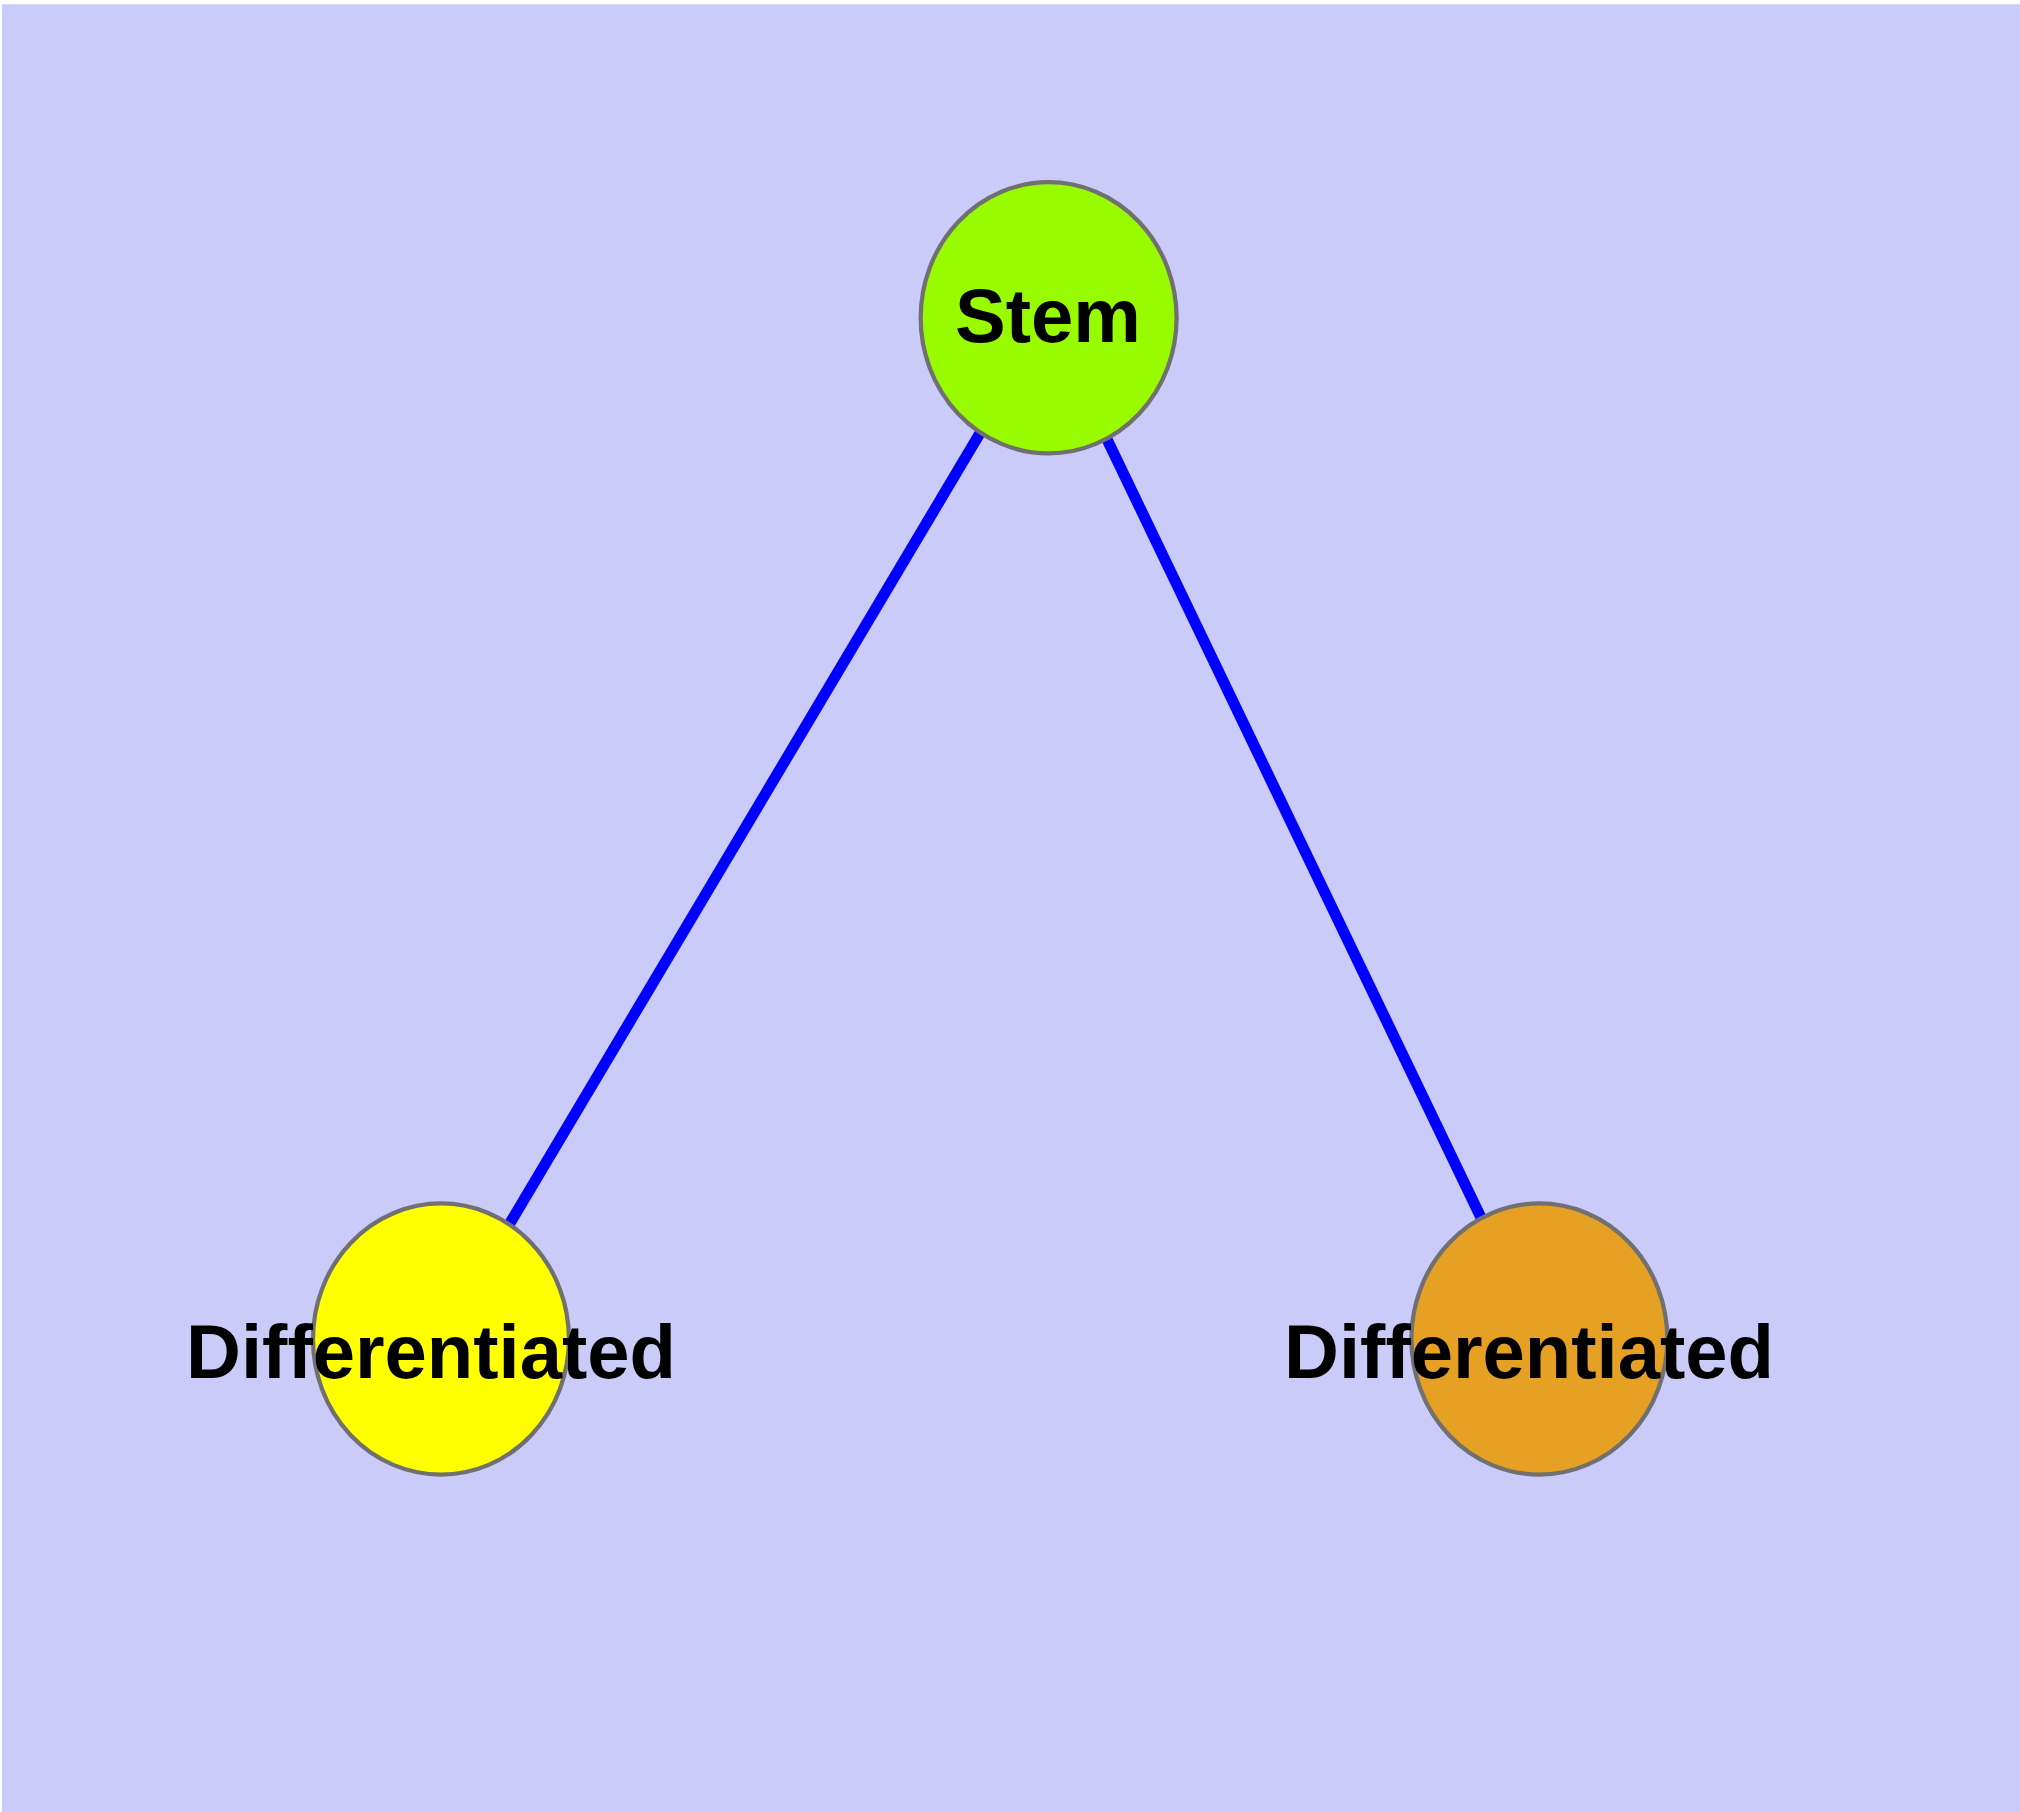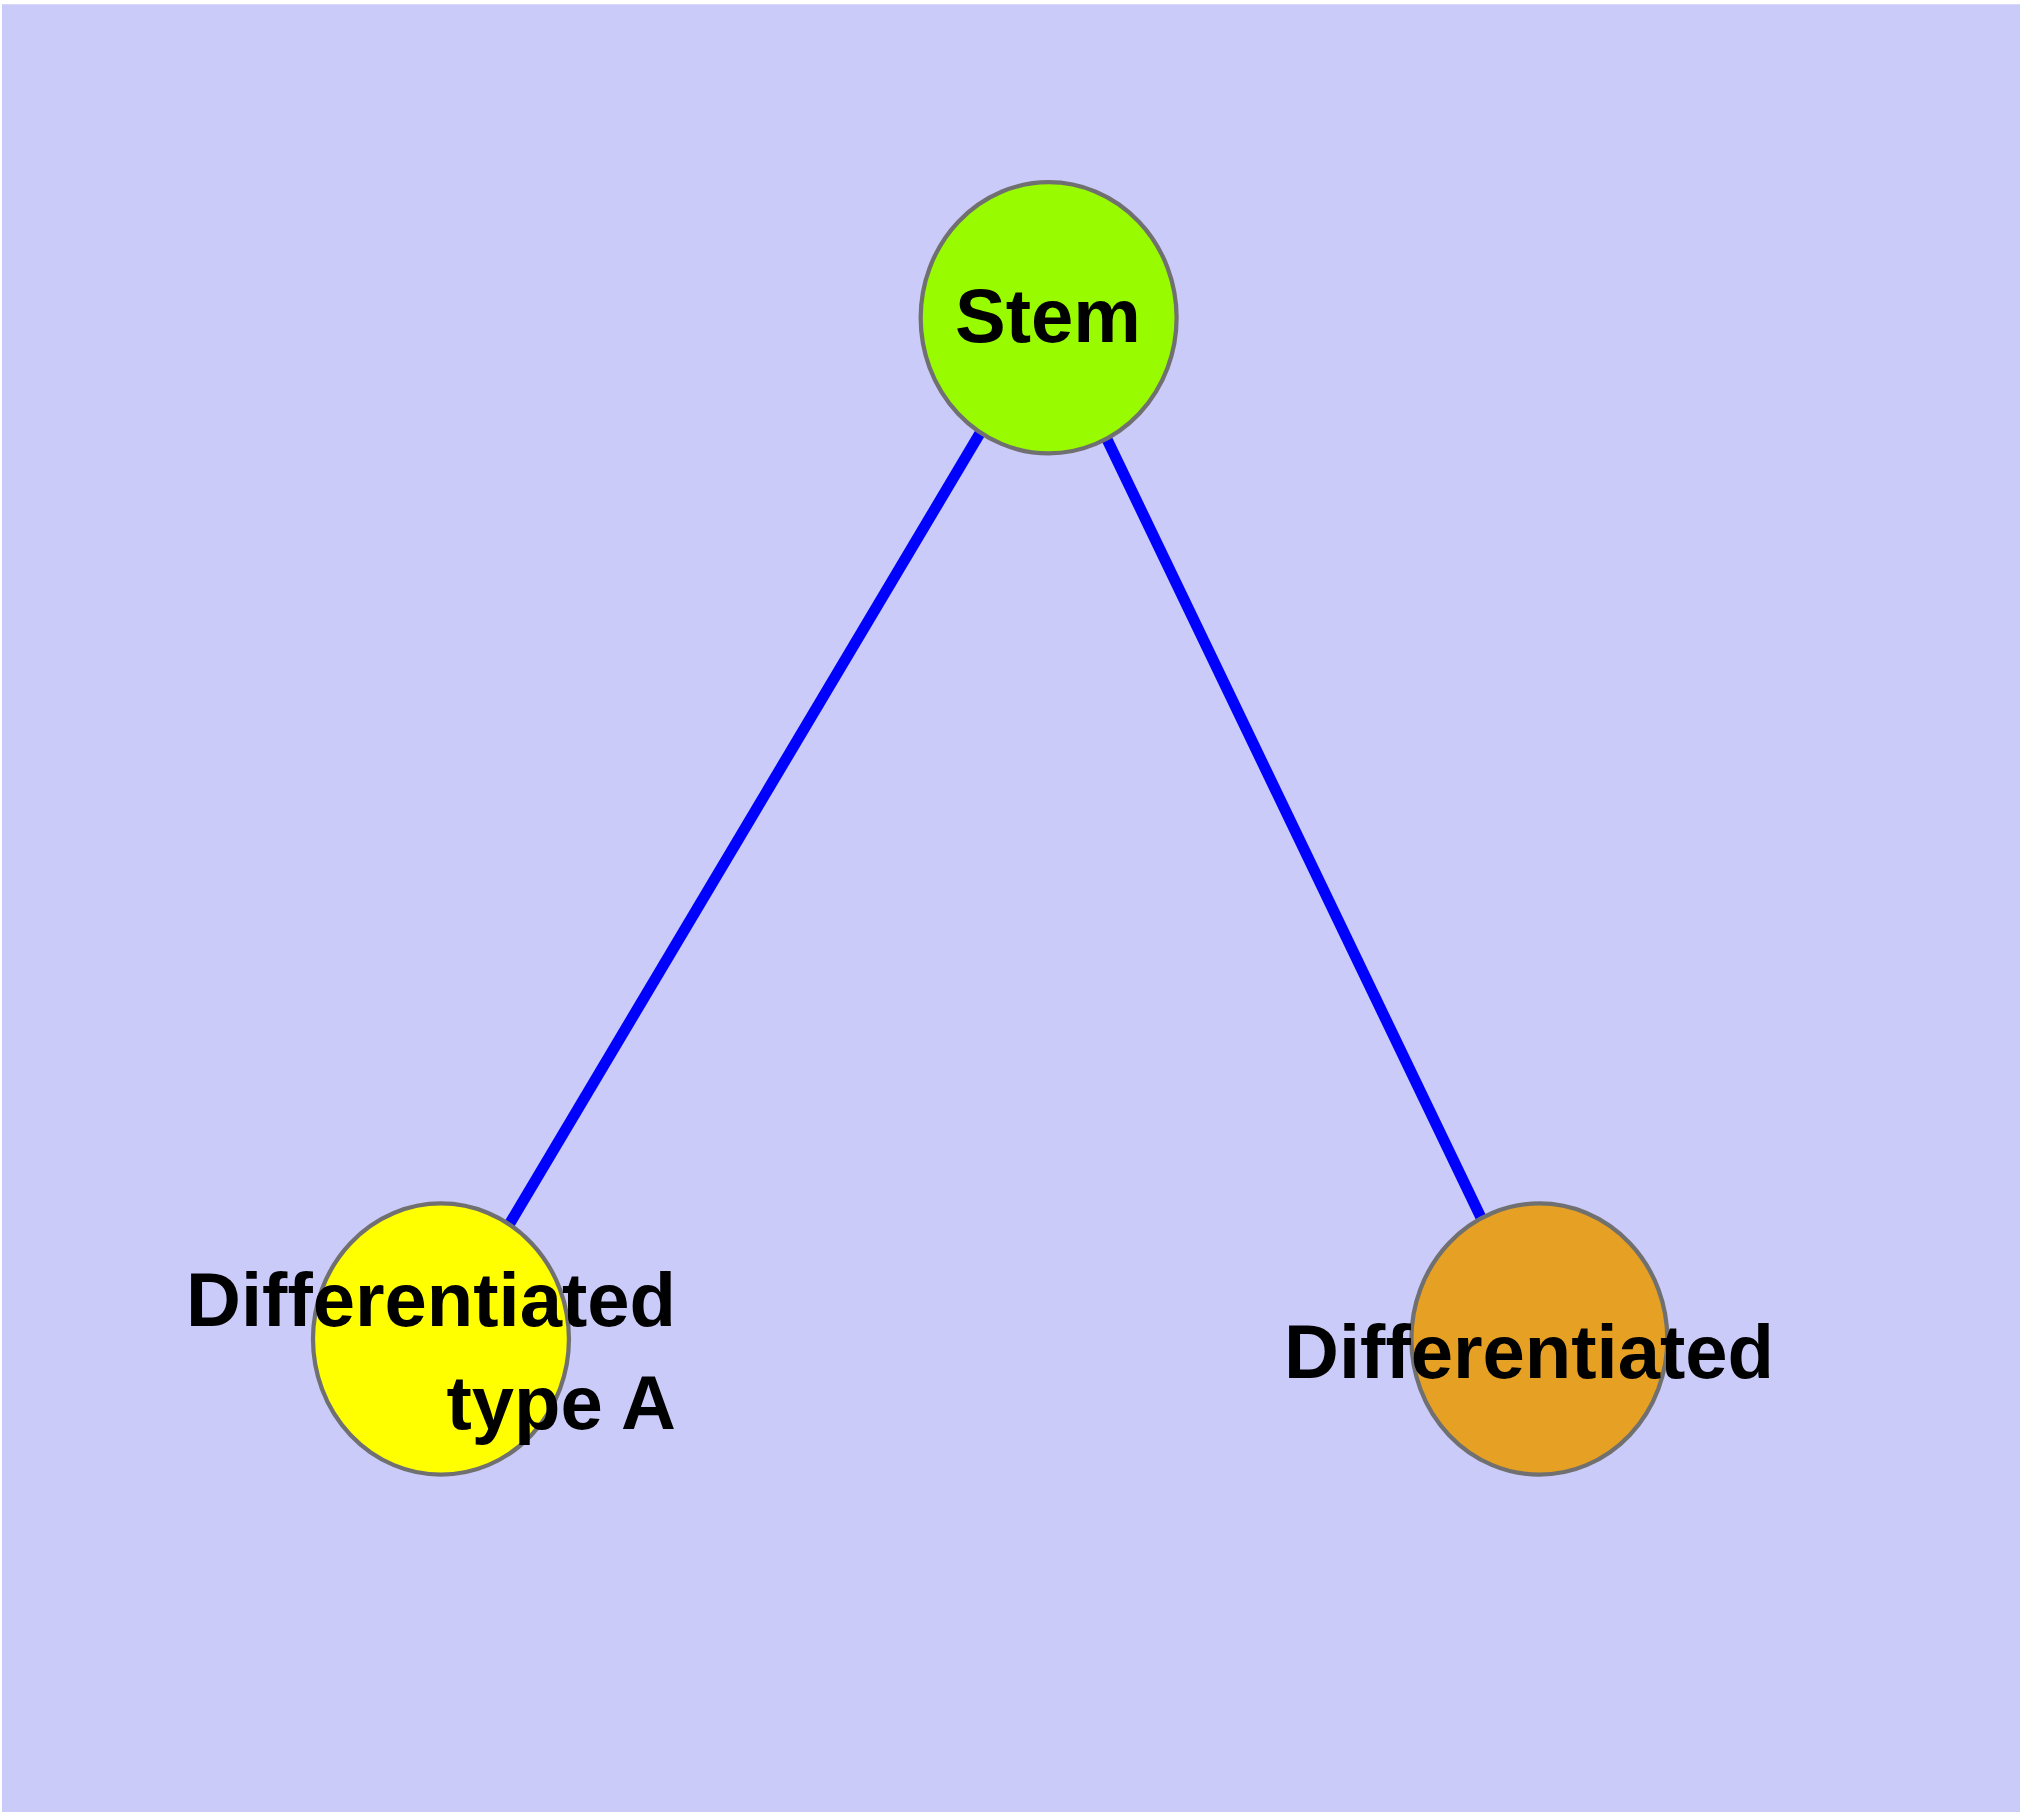--- a/index.html
+++ b/index.html
@@ -16,21 +16,21 @@
     font-family: "Liberation Sans", "DejaVu Sans", sans-serif;
   }
   .stage svg {
     position: absolute;
     left: 0;
     top: 0;
   }
   .node-label {
     position: absolute;
     transform: translate(-50%, -50%);
-    text-align: right;
+    text-align: center;
     white-space: nowrap;
     color: #000000;
     font-weight: bold;
     font-size: 76px;
     line-height: 1.35;
     letter-spacing: 0px;
     pointer-events: none;
   }
 </style>
 </head>
@@ -49,21 +49,20 @@
     <ellipse cx="520" cy="1580" rx="151" ry="160" stroke-width="5" fill="#FFFF00" stroke="#707070"></ellipse>
     <ellipse cx="1816" cy="1580" rx="151" ry="160" stroke-width="5" fill="#E6A023" stroke="#707070"></ellipse>
   </svg>
 
   <div class="node-label" style="left: 1048px; top: 316px;">
     <div>Stem</div>
   </div>
 
   <div class="node-label" style="left: 431px; top: 1352px;">
     <div>Differentiated</div>
-    <div>type A</div>
   </div>
 
   <div class="node-label" style="left: 1529px; top: 1352px;">
     <div>Differentiated</div>
   </div>
 
 </div>
 
 
 </body></html>

